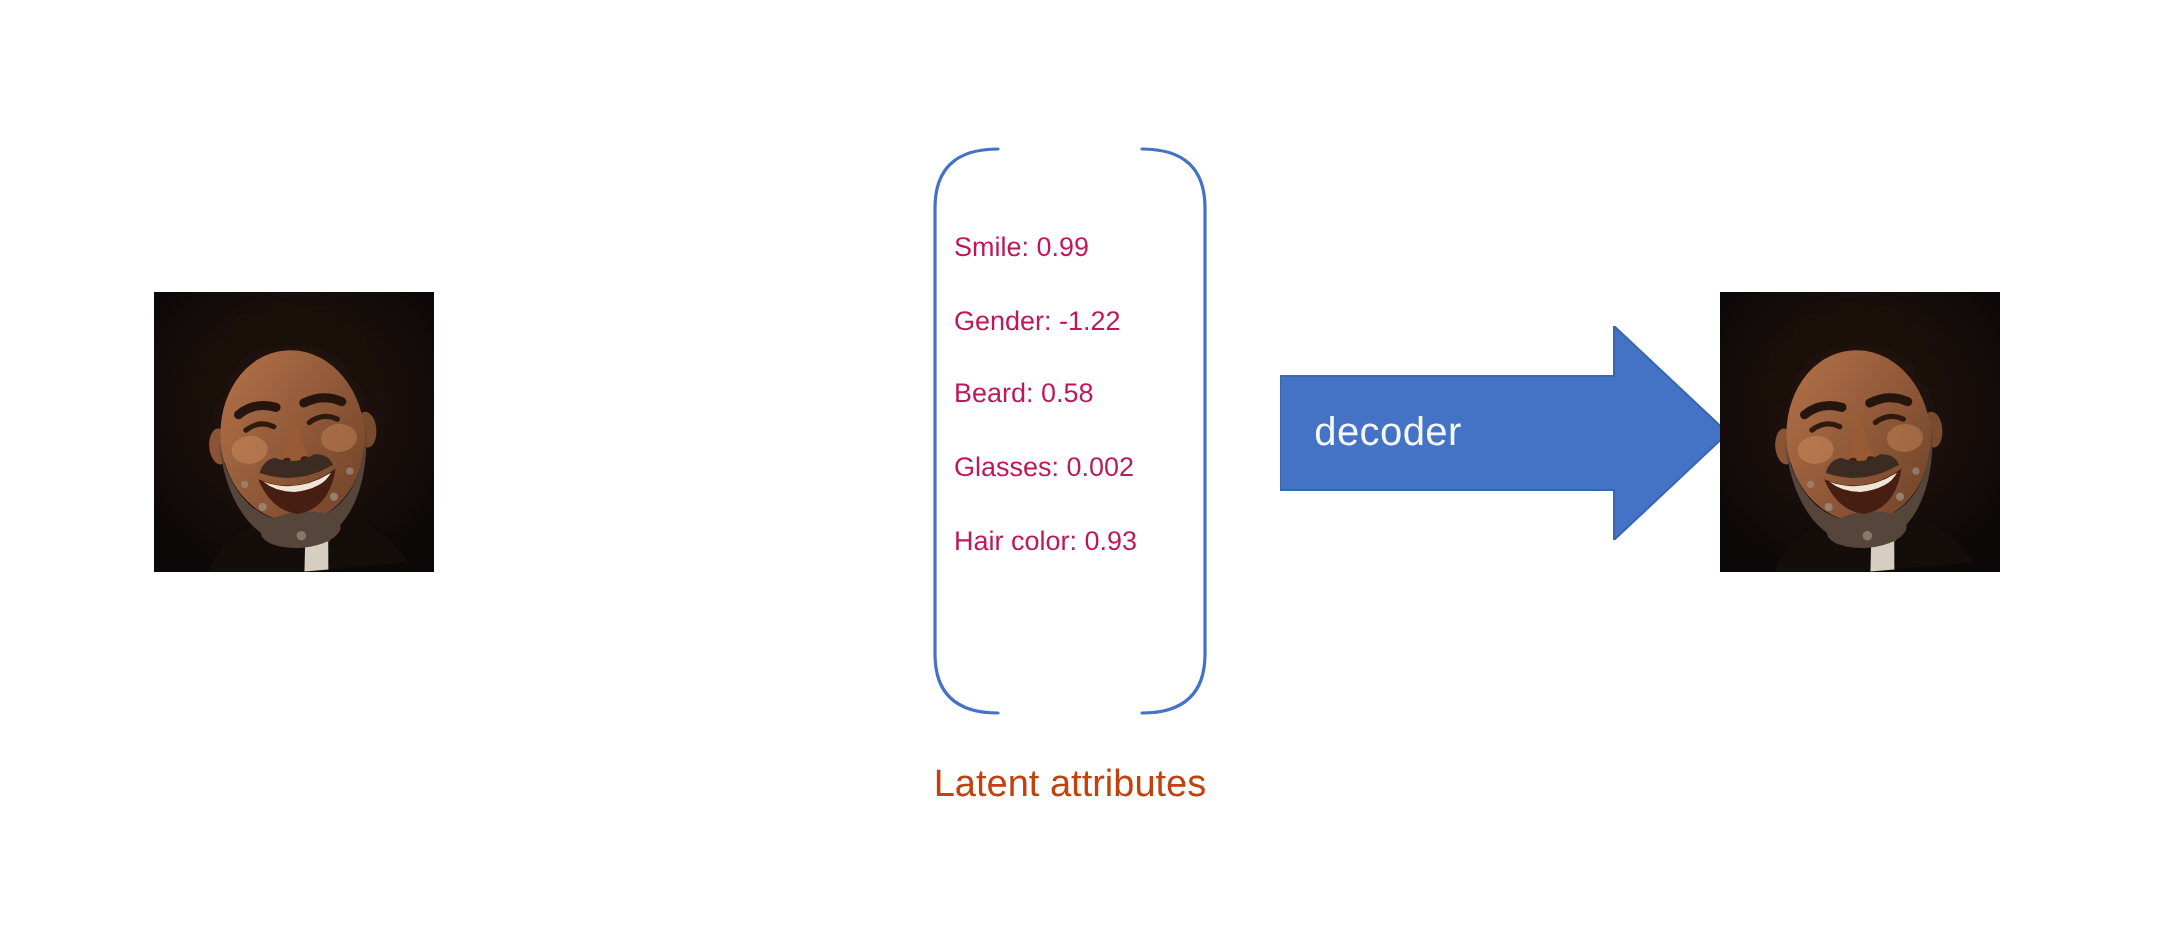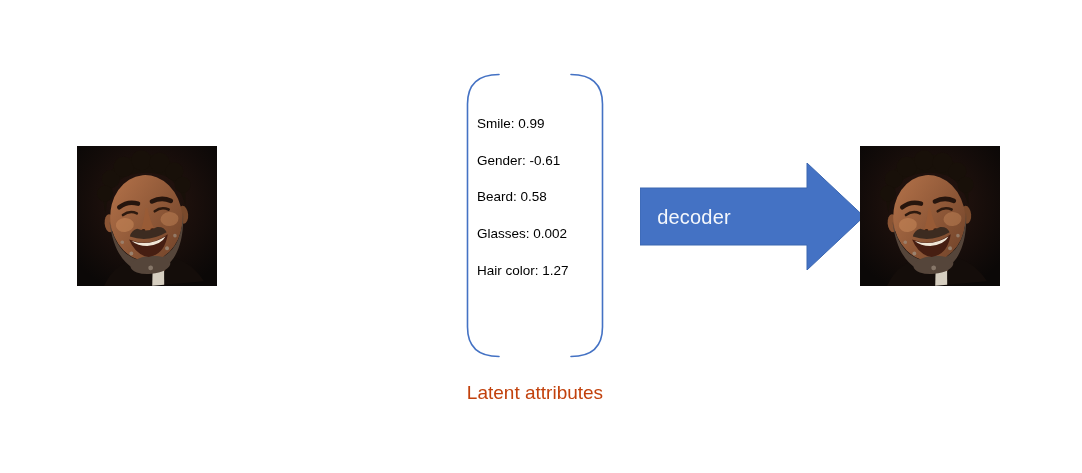--- a/index.html
+++ b/index.html
@@ -57,21 +57,21 @@
     position: absolute;
     left: 477px;
     top: 105px;
     width: 120px;
   }
   .attr-line {
     height: 36.7px;
     display: flex;
     align-items: center;
     font-size: 13.5px;
-    color: #000000;
+    color: #be185d;
     white-space: nowrap;
   }
 
   .caption {
     position: absolute;
     left: 535px;
     top: 382px;
     transform: translateX(-50%);
     font-size: 19px;
     color: #c2410c;
@@ -140,24 +140,24 @@
 
 
   <div class="latent-box">
     <svg viewBox="0 0 138 285">
       <path d="M 33 1.5 Q 1.5 1.5 1.5 31 L 1.5 254 Q 1.5 283.5 33 283.5" fill="none" stroke="#4472C4" stroke-width="1.6" stroke-linecap="round"></path>
       <path d="M 105 1.5 Q 136.5 1.5 136.5 31 L 136.5 254 Q 136.5 283.5 105 283.5" fill="none" stroke="#4472C4" stroke-width="1.6" stroke-linecap="round"></path>
     </svg>
   </div>
   <div class="attr-list">
     <div class="attr-line">Smile: 0.99</div>
-    <div class="attr-line">Gender: -0.61</div>
+    <div class="attr-line">Gender: -1.22</div>
     <div class="attr-line">Beard: 0.58</div>
     <div class="attr-line">Glasses: 0.002</div>
-    <div class="attr-line">Hair color: 1.27</div>
+    <div class="attr-line">Hair color: 0.93</div>
   </div>
 
   <div class="arrow arrow-decoder">
     <svg viewBox="0 0 224 107">
       <polygon points="0,25 167,25 167,0 224,53.5 167,107 167,82 0,82" fill="#4472C4" stroke="#3A66B0" stroke-width="1"></polygon>
     </svg>
     <span class="arrow-label">decoder</span>
   </div>
 
   <svg class="face-img face-right" viewBox="0 0 140 140">

